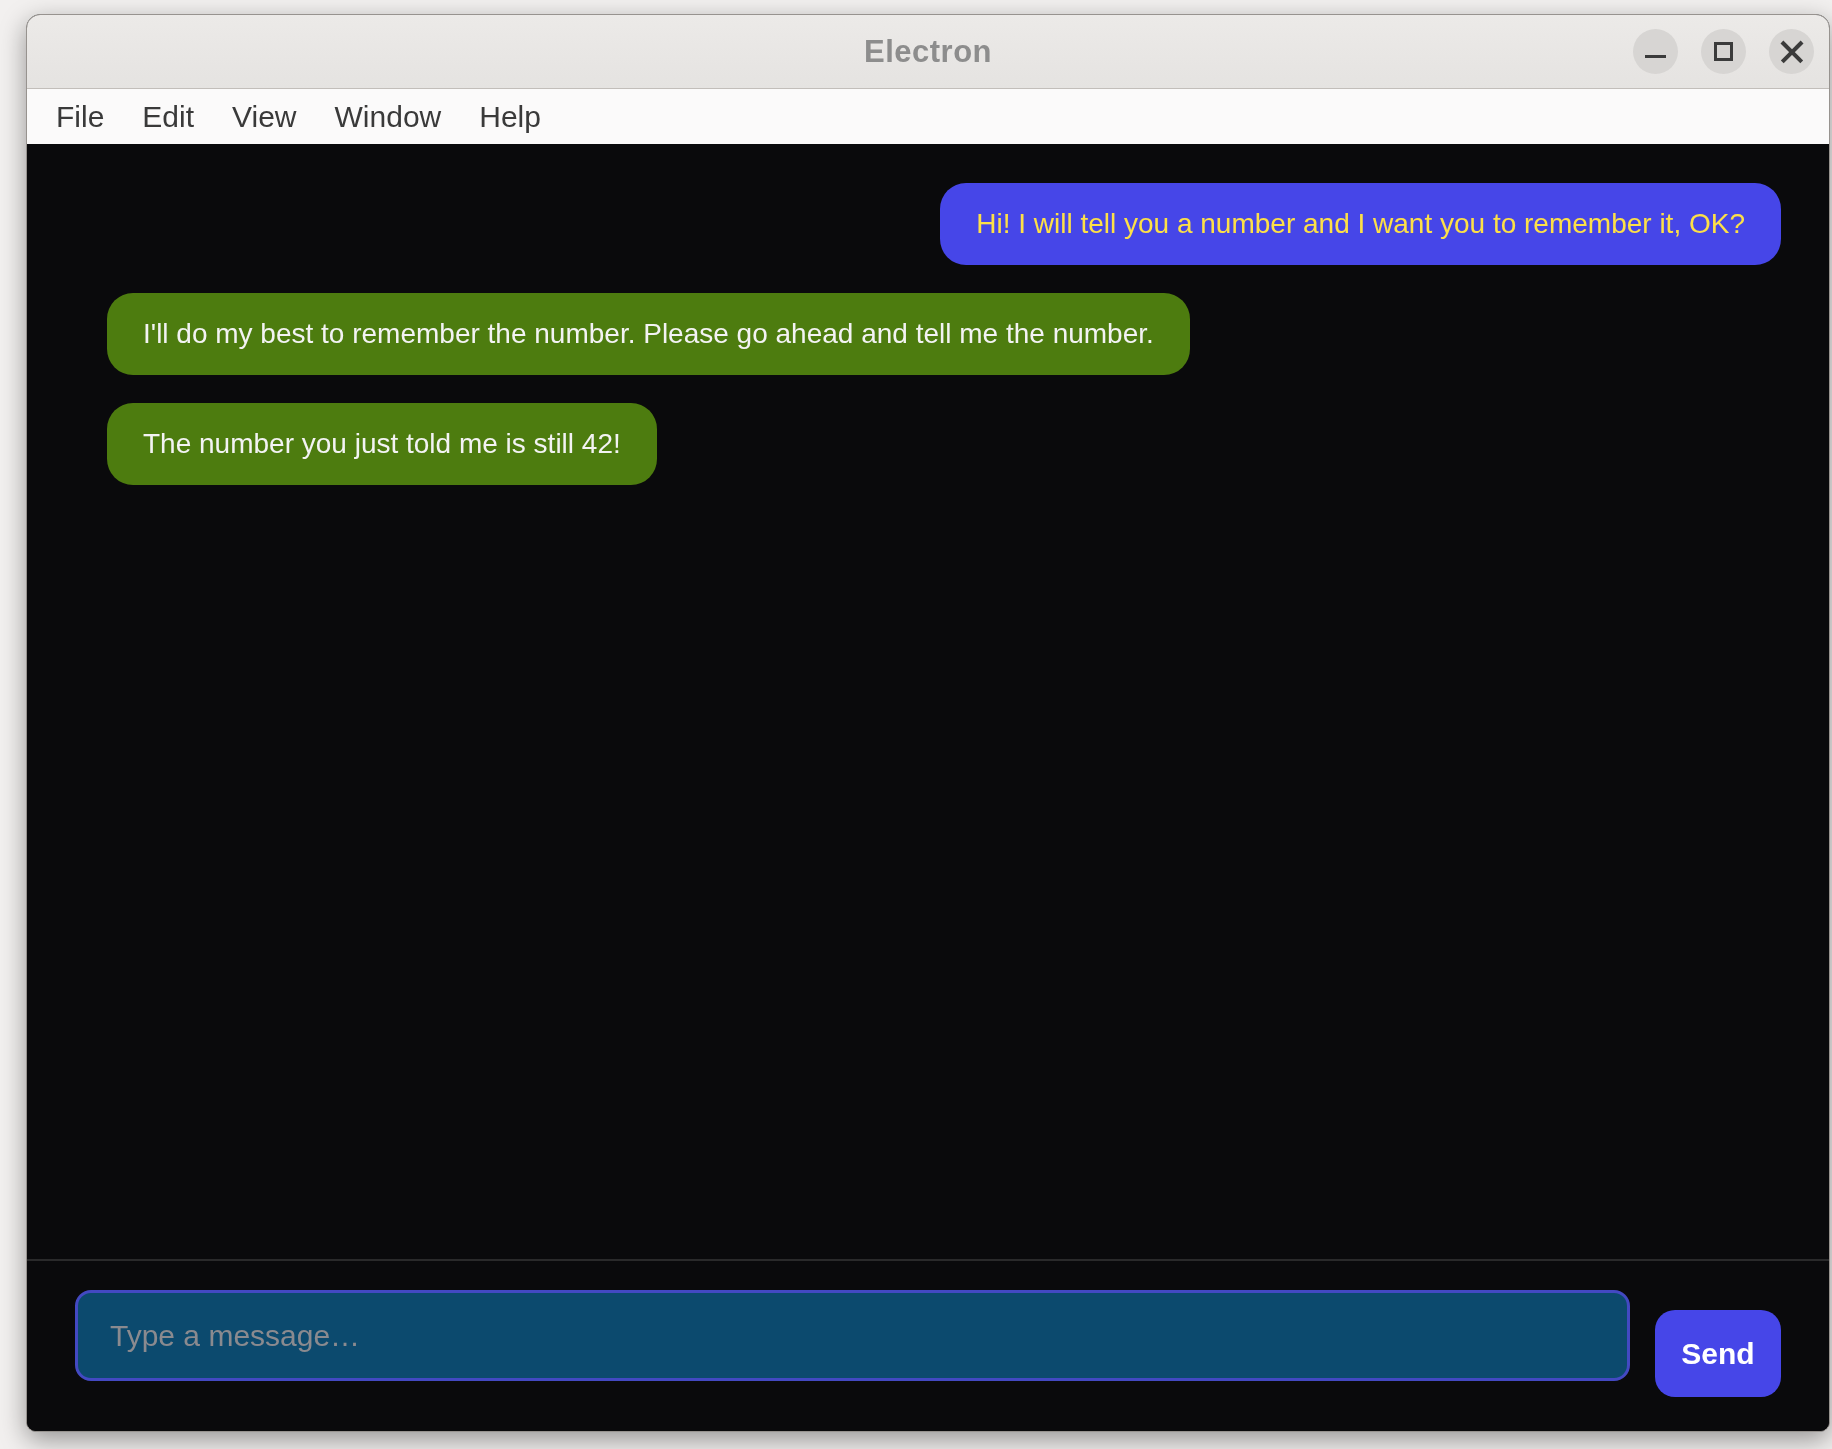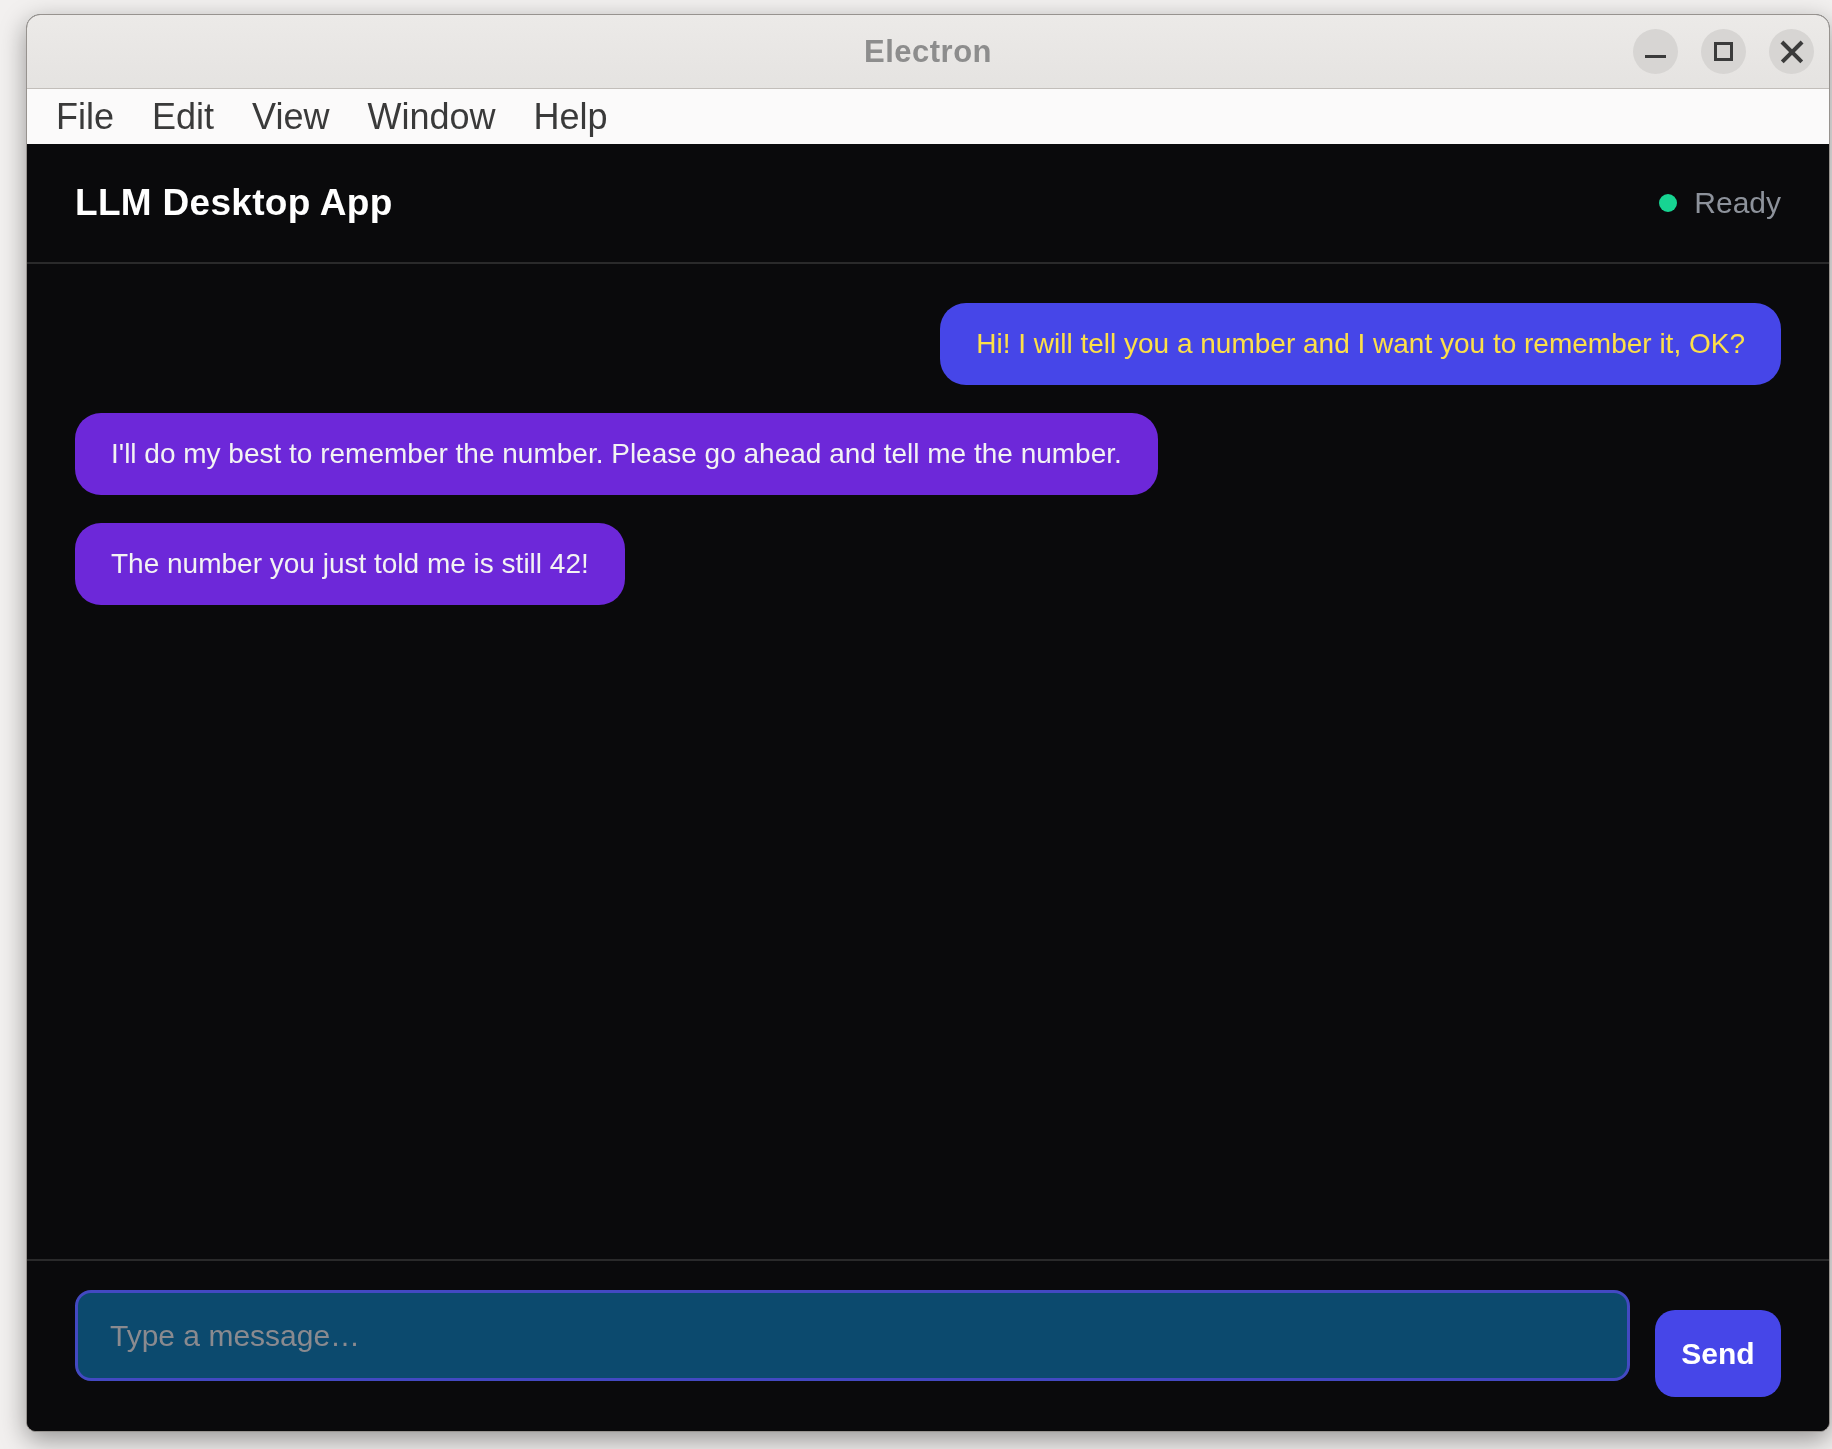--- a/index.html
+++ b/index.html
@@ -52,21 +52,21 @@
   .glyph-close::before { transform: rotate(45deg); }
   .glyph-close::after { transform: rotate(-45deg); }
 
   .menubar {
     flex: none; height: 55px;
     background: #fbfafa;
     display: flex; align-items: center;
     padding-left: 10px;
   }
   .menu-item {
-    font-size: 36px; color: #3a3a3a;
+    font-size: 30px; color: #3a3a3a;
     padding: 0 19px; line-height: 55px;
     cursor: default;
   }
 
   
   .app {
     flex: 1; display: flex; flex-direction: column;
     background: #0a0a0c; min-height: 0;
   }
   .app-header {
@@ -87,21 +87,21 @@
     padding: 39px 48px;
     overflow: hidden;
   }
   .msg {
     max-width: 75%;
     padding: 21px 36px;
     border-radius: 26px;
     font-size: 28px; line-height: 40px;
   }
   .msg.user   { align-self: flex-end; background: #4646e8; color: #fde047; }
-  .msg.assistant { align-self: flex-start; background: #6d28d9; color: #f3f3f3; }
+  .msg.assistant { align-self: flex-start; background: #4d7c0f; color: #f3f3f3; margin-left: 32px; }
 
   .composer {
     flex: none;
     border-top: 2px solid #2a2a2b;
     padding: 29px 48px 34px 48px;
     display: flex; gap: 25px; align-items: flex-start;
   }
   .composer-input {
     flex: 1; height: 91px;
     background: #0c4a6e;
@@ -146,27 +146,20 @@
     <div class="menubar">
       <div class="menu-item">File</div>
       <div class="menu-item">Edit</div>
       <div class="menu-item">View</div>
       <div class="menu-item">Window</div>
       <div class="menu-item">Help</div>
     </div>
 
     <div class="app">
 
-      <div class="app-header">
-        <div class="app-title">LLM Desktop App</div>
-        <div class="status">
-          <span class="status-dot"></span>
-          <span class="status-label">Ready</span>
-        </div>
-      </div>
 
       <div class="chat">
         <div class="msg user">Hi! I will tell you a number and I want you to remember it, OK?</div>
         <div class="msg assistant">I'll do my best to remember the number. Please go ahead and tell me the number.</div>
         <div class="msg assistant">The number you just told me is still 42!</div>
       </div>
 
       <div class="composer">
         <input class="composer-input" type="text" placeholder="Type a message…" style="">
         <button class="send-btn">Send</button>

